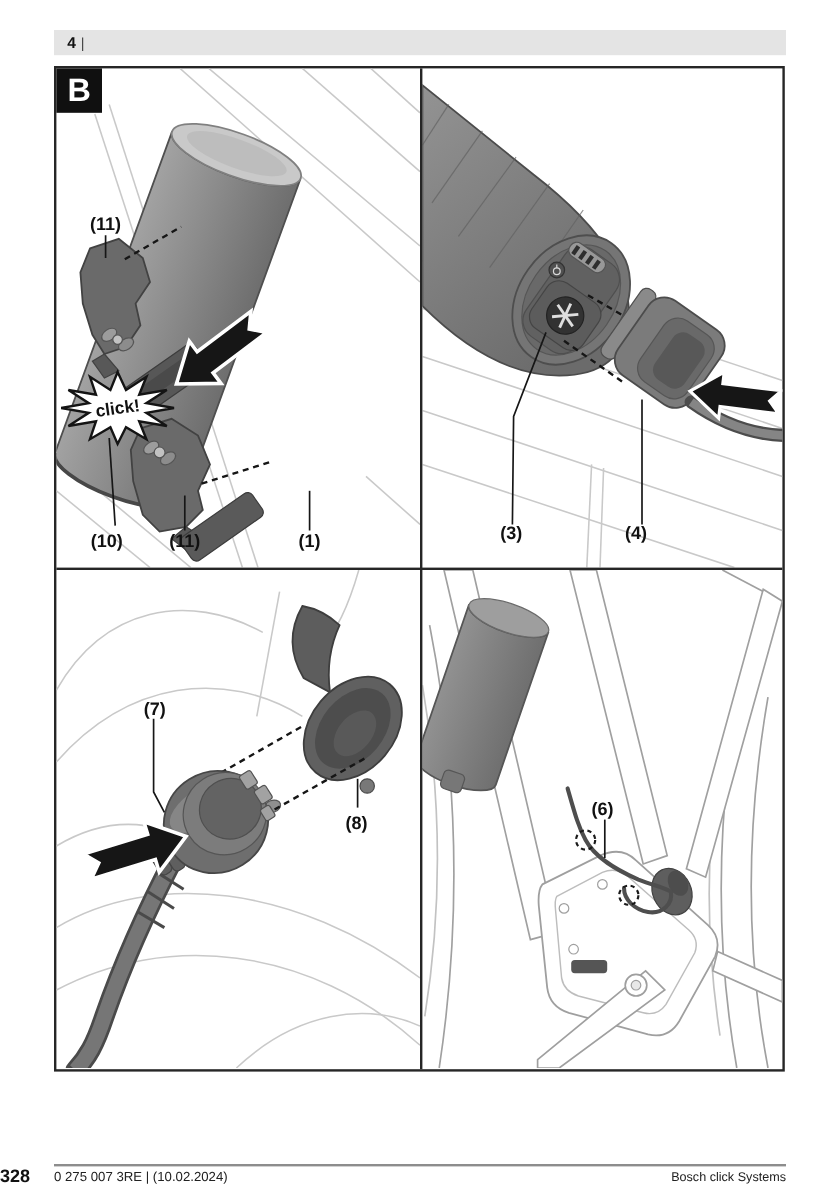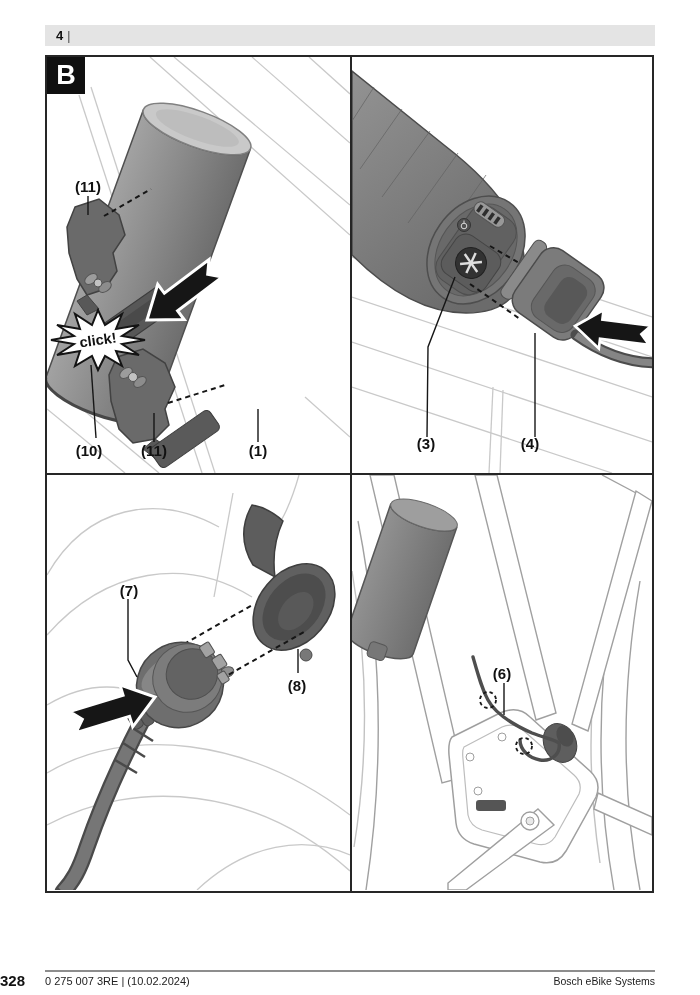--- a/index.html
+++ b/index.html
@@ -298,13 +298,13 @@
     <text class="callout" x="150" y="204" text-anchor="middle">(6)</text>
   </svg>
 
   <div class="divider-v"></div>
   <div class="divider-h"></div>
 </div>
 
 <div class="footer-rule"></div>
 <span class="footer-left">0 275 007 3RE | (10.02.2024)</span>
 <div class="footer-center">328</div>
-<span class="footer-right">Bosch eBike Systems</span>
+<span class="footer-right">Bosch click Systems</span>
 
 </body></html>

